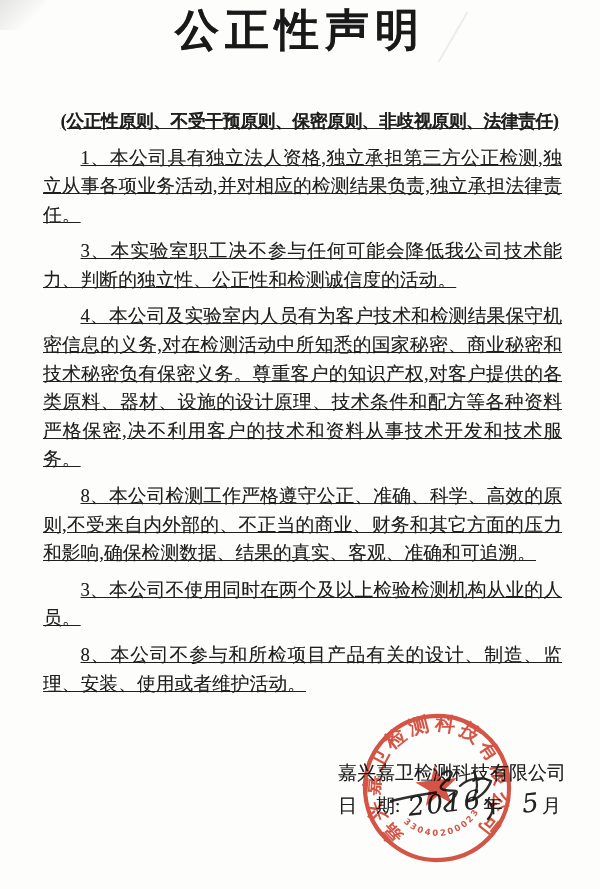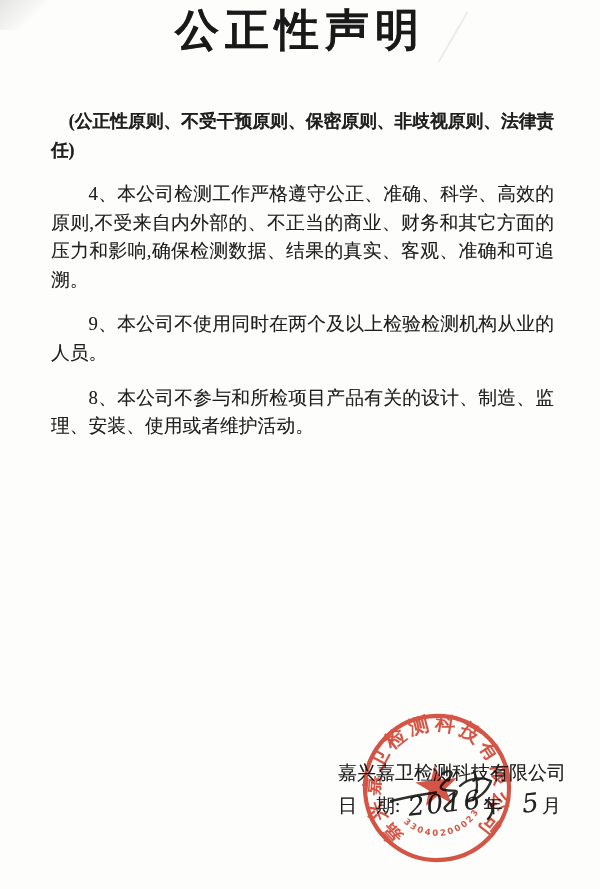--- a/index.html
+++ b/index.html
@@ -31,21 +31,21 @@
   }
 
   .content {
     margin-top: 50px;
     padding: 0 30px 0 35px;
     font-size: 18.8px;
     line-height: 28.6px;
     text-align: justify;
     text-shadow: 0 0 0.4px rgba(0,0,0,0.35);
   }
-  .content p { margin: 16px; }
+  .content p { margin: 8px; text-decoration: underline; }
   .principles {
     font-weight: 700;
     text-indent: 1em;
     font-size: 17.8px;
     letter-spacing: -0.4px;
     text-shadow: 0 0 0.6px rgba(0,0,0,0.55);
   }
   .indent2 { text-indent: 2em; }
 
   .sig {
@@ -101,22 +101,25 @@
 
 <div class="page">
 
   <div class="corner-shade"></div>
   <div class="scratch"></div>
 
   <h1 class="title">公正性声明</h1>
 
   <div class="content">
     <p class="principles">(公正性原则、不受干预原则、保密原则、非歧视原则、法律责任)</p>
-    <p class="indent2">4、本公司检测工作严格遵守公正、准确、科学、高效的原则,不受来自内外部的、不正当的商业、财务和其它方面的压力和影响,确保检测数据、结果的真实、客观、准确和可追溯。</p>
-    <p class="indent2">9、本公司不使用同时在两个及以上检验检测机构从业的人员。</p>
+    <p class="indent2">1、本公司具有独立法人资格,独立承担第三方公正检测,独立从事各项业务活动,并对相应的检测结果负责,独立承担法律责任。</p>
+    <p class="indent2">3、本实验室职工决不参与任何可能会降低我公司技术能力、判断的独立性、公正性和检测诚信度的活动。</p>
+    <p class="indent2">4、本公司及实验室内人员有为客户技术和检测结果保守机密信息的义务,对在检测活动中所知悉的国家秘密、商业秘密和技术秘密负有保密义务。尊重客户的知识产权,对客户提供的各类原料、器材、设施的设计原理、技术条件和配方等各种资料严格保密,决不利用客户的技术和资料从事技术开发和技术服务。</p>
+    <p class="indent2">8、本公司检测工作严格遵守公正、准确、科学、高效的原则,不受来自内外部的、不正当的商业、财务和其它方面的压力和影响,确保检测数据、结果的真实、客观、准确和可追溯。</p>
+    <p class="indent2">3、本公司不使用同时在两个及以上检验检测机构从业的人员。</p>
     <p class="indent2">8、本公司不参与和所检项目产品有关的设计、制造、监理、安装、使用或者维护活动。</p>
   </div>
 
   <div class="sig">
     <div class="row">嘉兴嘉卫检测科技有限公司</div>
     <div class="row">
       <span>日　期:</span><span class="hand year">2016</span><span>年</span><span class="hand month">5</span><span>月</span>
     </div>
   </div>
 

